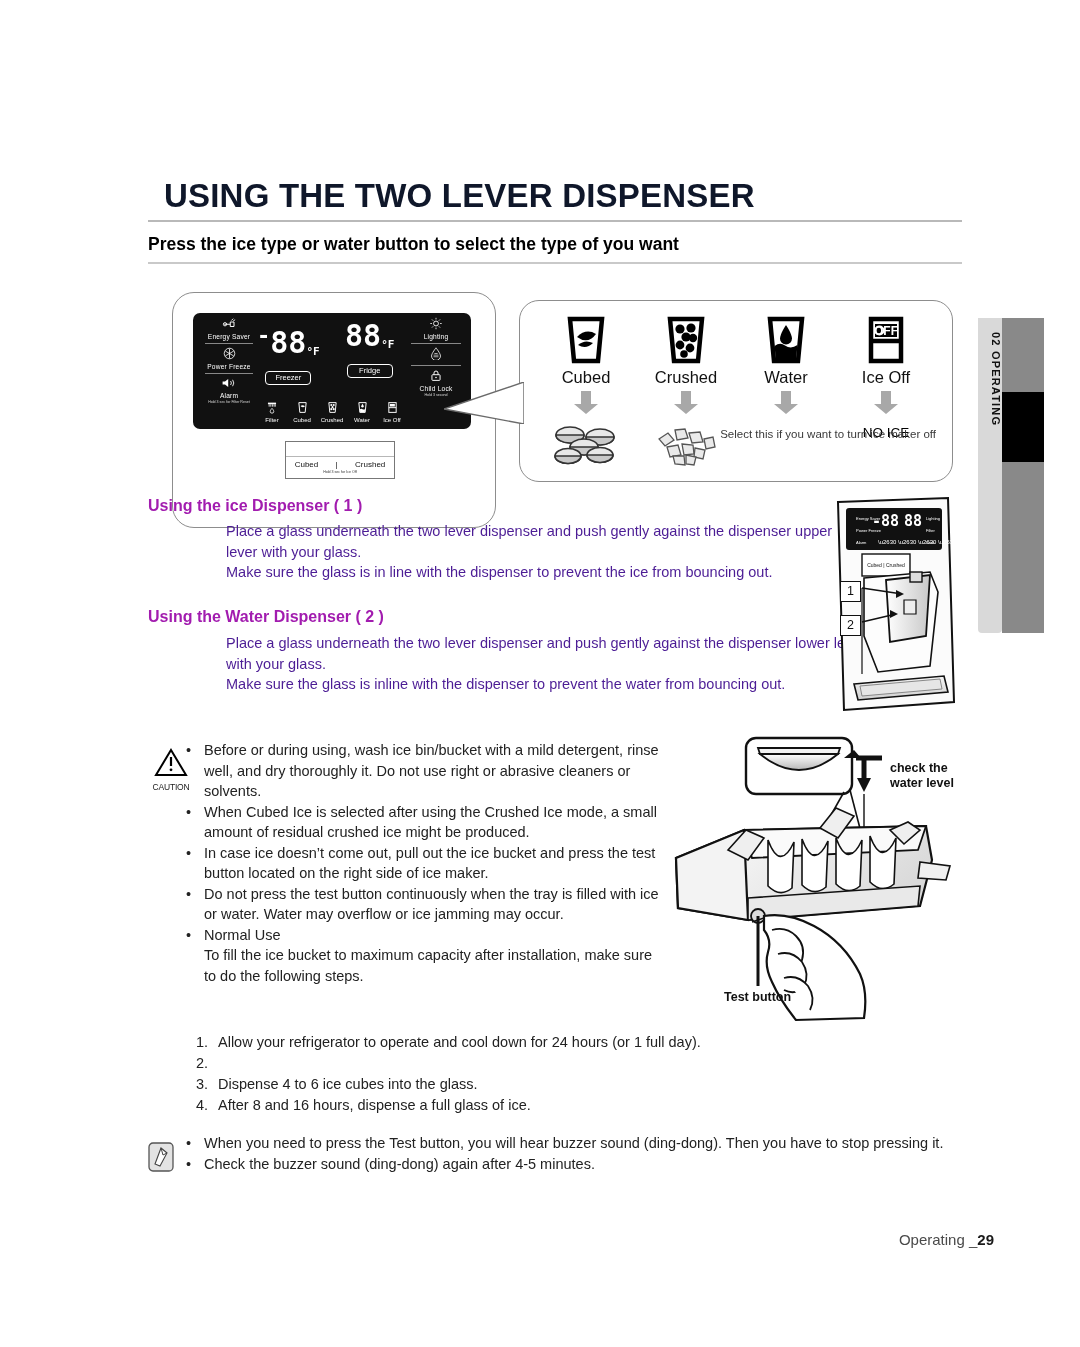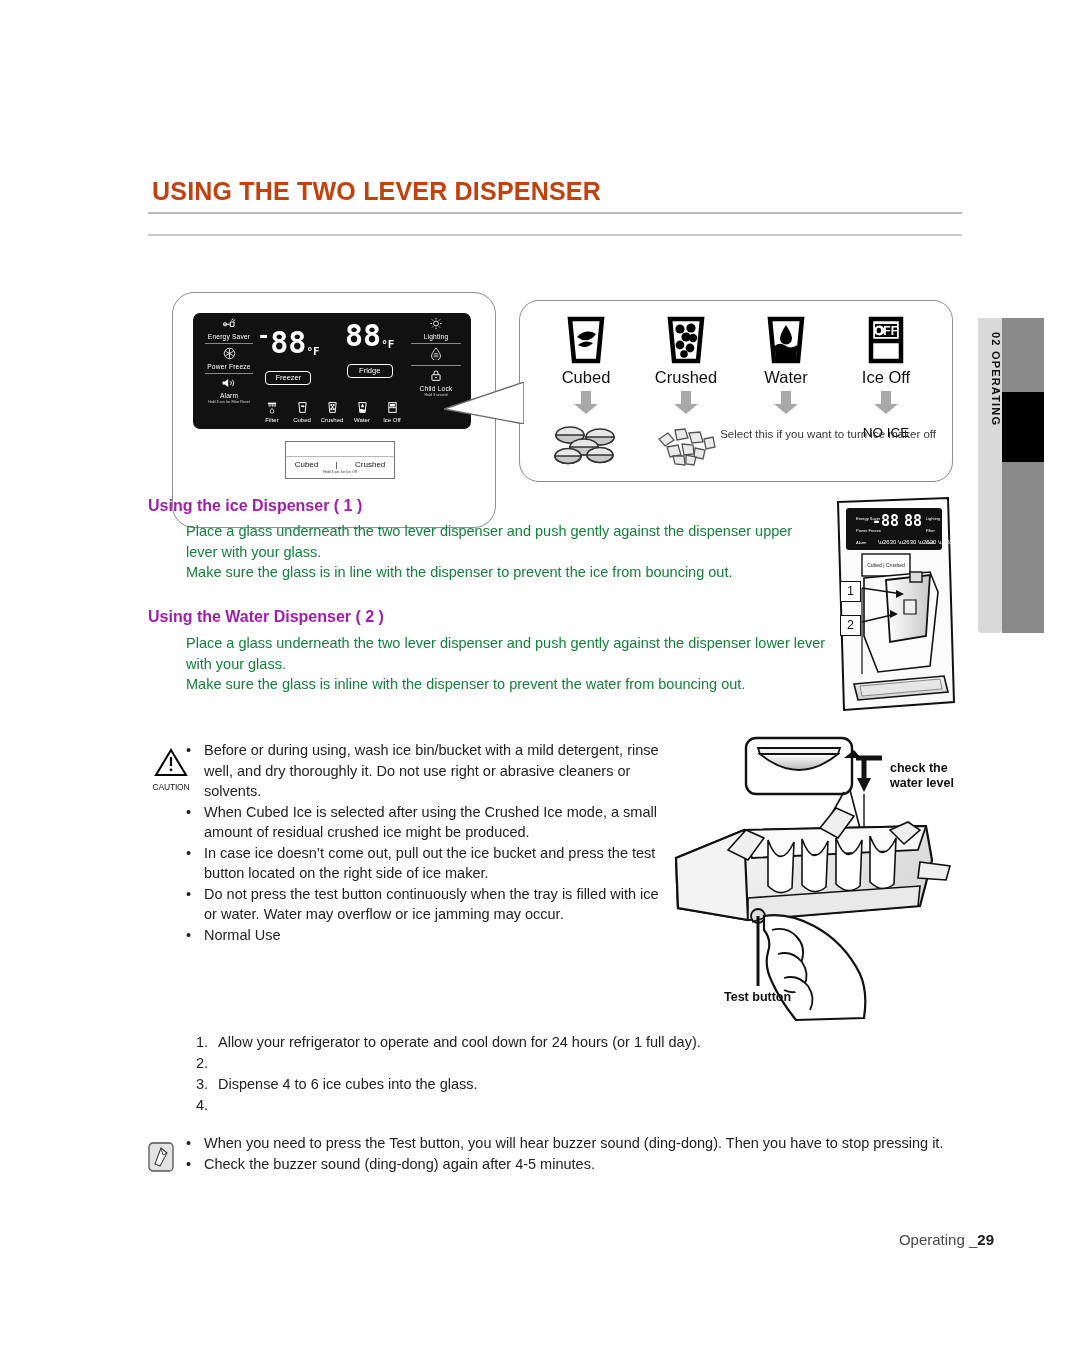--- a/index.html
+++ b/index.html
@@ -11,22 +11,22 @@
     position: relative;
     font-family: "Liberation Sans", sans-serif;
     color: #1a1a1a;
     overflow: hidden;
   }
   .page { position: absolute; inset: 0; }
 
   
   #title-block { position: absolute; left: 148px; top: 178px; width: 814px; }
   #page-title {
-    font-size: 25px; font-weight: bold; letter-spacing: .2px;
-    color: #c2410c; margin: 0 0 6px 4px; line-height: 1.1;
+    font-size: 33px; font-weight: bold; letter-spacing: .2px;
+    color: #0f172a; margin: 0 0 6px 16px; line-height: 1.1;
   }
   .rule-thick { height: 2px; background: #b9b9b9; width: 100%; }
   #subtitle-block { position: absolute; left: 148px; top: 234px; width: 814px; }
   #subtitle {
     font-size: 17.5px; font-weight: bold; color: #000;
     margin: 0 0 7px 0; line-height: 1.2;
   }
   .rule-thin { height: 1.5px; background: #c9c9c9; width: 100%; }
 
   
@@ -111,21 +111,21 @@
   #co-noice-desc {
     position:absolute; right: 16px; top: 126px; width: 260px;
     text-align: right; font-size: 11.5px; line-height: 15px; color:#3a3a3a;
   }
 
   
   .sec-head {
     position:absolute; font-size: 16px; font-weight: bold; color:#a21caf;
   }
   .sec-body {
-    position:absolute; font-size: 14.5px; line-height: 20.5px; color:#15803d;
+    position:absolute; font-size: 14.5px; line-height: 20.5px; color:#4c1d95;margin-left:40px;
   }
   #ice-head { left: 148px; top: 497px; }
   #ice-body { left: 186px; top: 521px; width: 628px; }
   #water-head { left: 148px; top: 608px; }
   #water-body { left: 186px; top: 633px; width: 640px; }
 
   
   #caution-icon {
     position: absolute; left: 140px; top: 748px; width: 62px; text-align:center;
   }
@@ -202,20 +202,21 @@
 <body>
 
 <div class="page">
 
   <div id="title-block">
     <h1 id="page-title">USING THE TWO LEVER DISPENSER</h1>
     <div class="rule-thick"></div>
   </div>
 
   <div id="subtitle-block">
+    <h2 id="subtitle">Press the ice type or water button to select the type of you want</h2>
     <div class="rule-thin"></div>
   </div>
 
   <div id="panel-illustration">
     <div id="panel-black">
 
       <div class="pnl-col-left">
         <div class="pnl-item">
           <span class="pnl-ico">
             <svg width="15" height="13" viewBox="0 0 20 16" fill="none">
@@ -504,36 +505,38 @@
       <span class="bullet-txt">In case ice doesn’t come out, pull out the ice bucket and press the test button located on the right side of ice maker.</span>
     </div>
     <div class="bullet-row">
       <span class="bullet-dot">•</span>
       <span class="bullet-txt">Do not press the test button continuously when the tray is filled with ice or water. Water may overflow or ice jamming may occur.</span>
     </div>
     <div class="bullet-row">
       <span class="bullet-dot">•</span>
       <span class="bullet-txt">Normal Use</span>
     </div>
+    <div class="plain-indent">To fill the ice bucket to maximum capacity after installation, make sure to do the following steps.</div>
   </div>
 
   <div id="num-list">
     <div class="num-row">
       <span class="num-n">1.</span>
       <span>Allow your refrigerator to operate and cool down for 24 hours (or 1 full day).</span>
     </div>
     <div class="num-row">
       <span class="num-n">2.</span>
     </div>
     <div class="num-row">
       <span class="num-n">3.</span>
       <span>Dispense 4 to 6 ice cubes into the glass.</span>
     </div>
     <div class="num-row">
       <span class="num-n">4.</span>
+      <span>After 8 and 16 hours, dispense a full glass of ice.</span>
     </div>
   </div>
 
   <div id="note-icon">
     <svg width="26" height="30" viewBox="0 0 26 30">
       <rect x="1" y="1" width="24" height="28" rx="4" fill="#e3e3e3" stroke="#555" stroke-width="1.3"></rect>
       <path d="M7 22 L13 6 L19 11 L12 24 Z" fill="#fff" stroke="#444" stroke-width="1.1"></path>
       <path d="M13 6 L15 13 L19 11" fill="none" stroke="#444" stroke-width="1"></path>
     </svg>
   </div>

